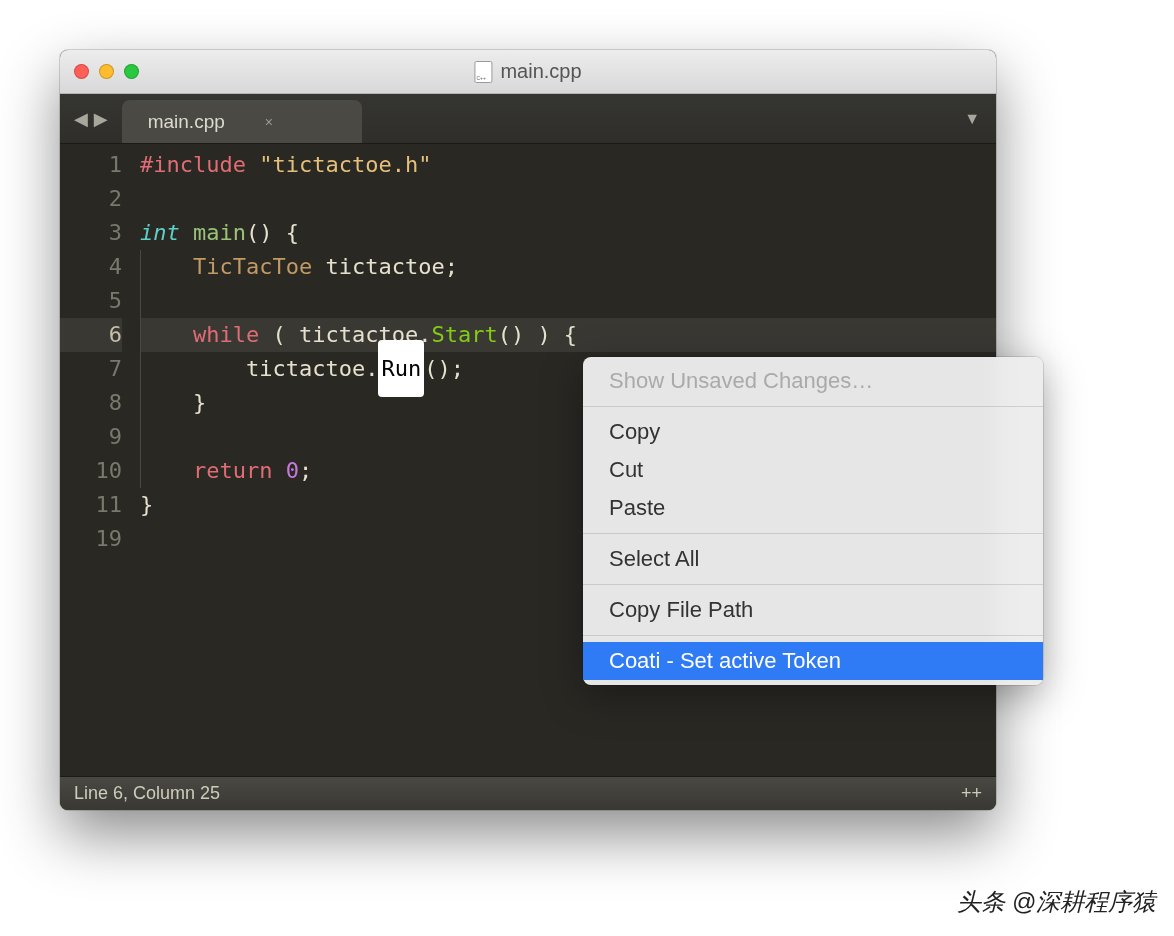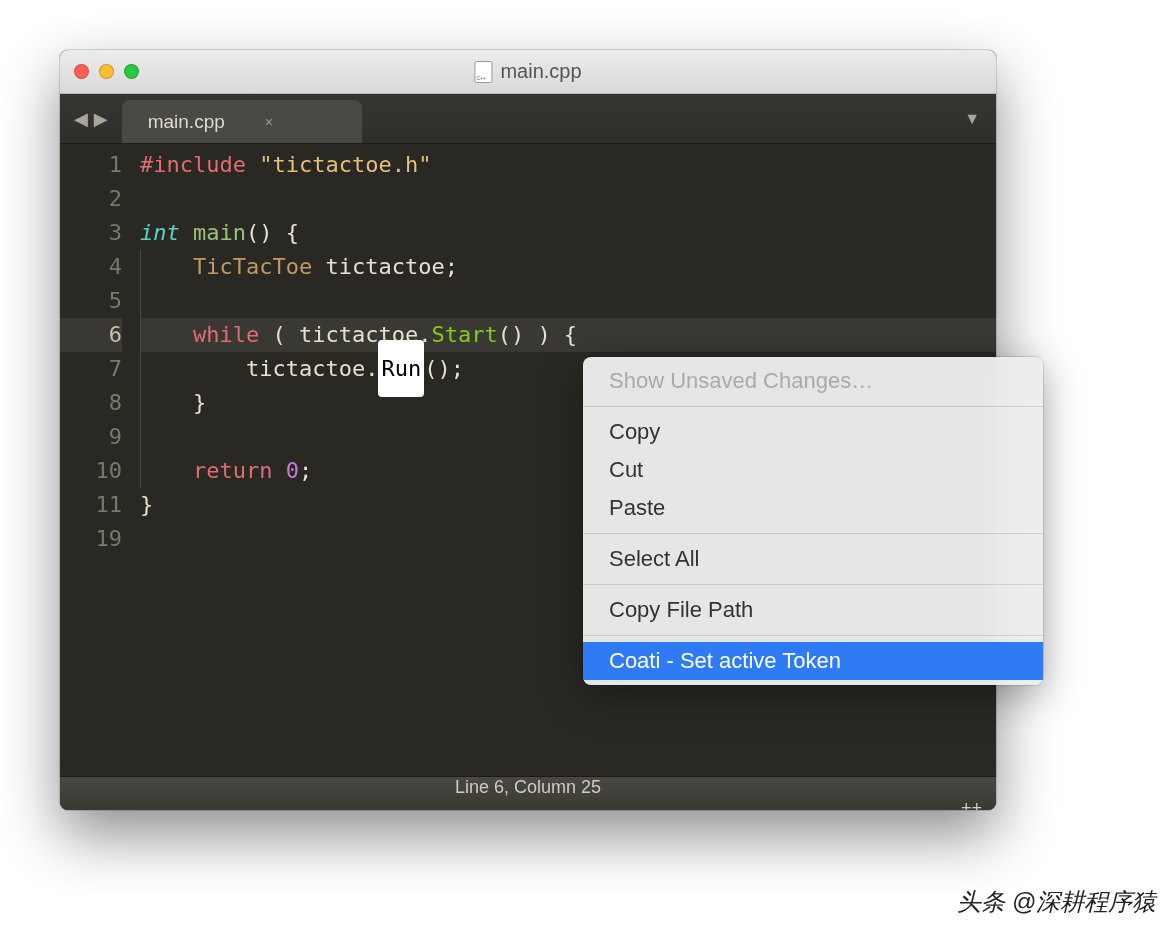--- a/index.html
+++ b/index.html
@@ -162,21 +162,20 @@
     position: absolute;
     left: 0; right: 0; bottom: 0;
     height: 34px;
     background: linear-gradient(#4a4842, #3a3833);
     color: #cfcbbd;
     font-size: 18px;
     display: flex;
     align-items: center;
     padding: 0 14px;
     border-top: 1px solid #1a1a17;
-    flex-direction: column;
   }
   .status-right { margin-left: auto; color: #cfcbbd; }
 
   
   .context-menu {
     position: absolute;
     left: 583px;
     top: 357px;
     width: 460px;
     background: rgba(236,236,236,0.97);

